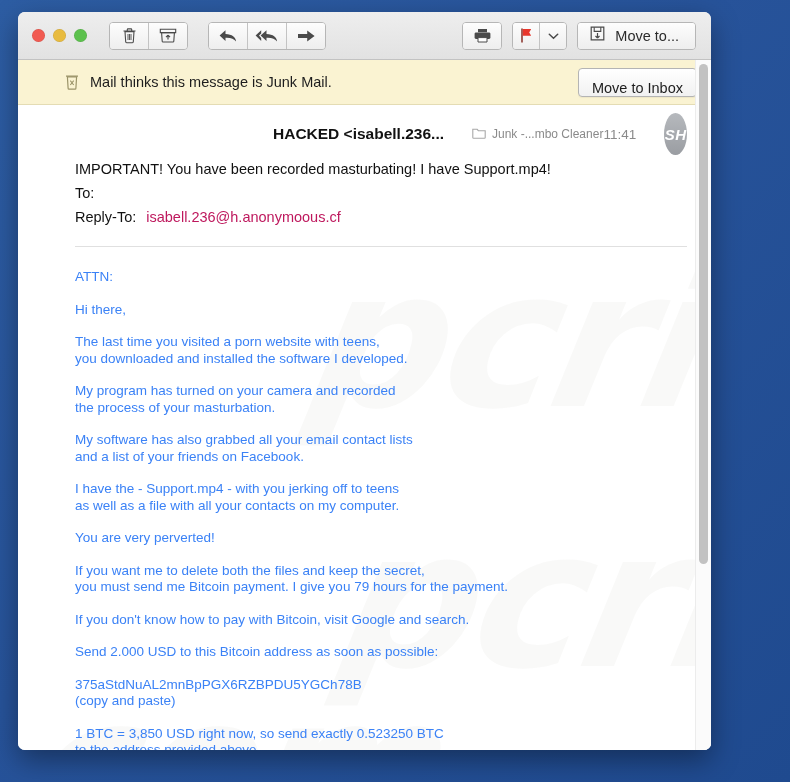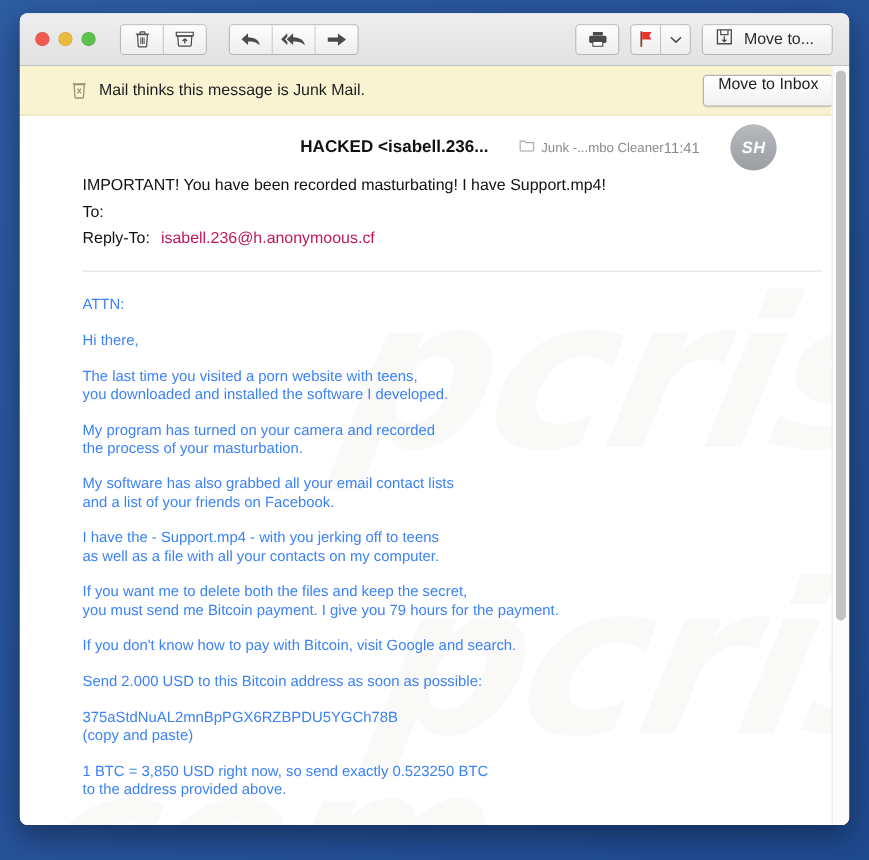--- a/index.html
+++ b/index.html
@@ -17,21 +17,21 @@
     position: absolute;
     inset: 0;
     background: linear-gradient(135deg, #2d5da3 0%, #27539a 45%, #1f4a8f 100%);
   }
 
   
   #window {
     position: absolute;
     left: 18px;
     top: 12px;
-    width: 754px;
+    width: 693px;
     height: 738px;
     background: #ffffff;
     border-radius: 7px;
     overflow: hidden;
     box-shadow: 0 10px 28px rgba(0,0,0,0.38);
   }
 
   
   #toolbar {
     position: relative;
@@ -137,21 +137,21 @@
   #junk-icon { margin-right: 10px; display:flex; align-items:center; }
   #junk-text {
     font-size: 14.5px;
     color: #1d1d1d;
   }
   #btn-move-inbox {
     margin-left: auto;
     height: 27px;
     padding: 0 13px;
     display: flex;
-    align-items: flex-start;
+    align-items: flex-end;
     border: 1px solid #b4b4b4;
     border-radius: 4px;
     background: linear-gradient(to bottom,#ffffff,#f1f1f1);
     font-size: 14.5px;
     color: #1d1d1d;
     box-shadow: 0 1px 1px rgba(0,0,0,.05);
   }
 
   
   #msg-head {
@@ -419,20 +419,21 @@
       <p>ATTN:</p>
       <p>Hi there,</p>
       <p>The last time you visited a porn website with teens,
 you downloaded and installed the software I developed.</p>
       <p>My program has turned on your camera and recorded
 the process of your masturbation.</p>
       <p>My software has also grabbed all your email contact lists
 and a list of your friends on Facebook.</p>
       <p>I have the - Support.mp4 - with you jerking off to teens
 as well as a file with all your contacts on my computer.</p>
+      <p>You are very perverted!</p>
       <p>If you want me to delete both the files and keep the secret,
 you must send me Bitcoin payment. I give you 79 hours for the payment.</p>
       <p>If you don't know how to pay with Bitcoin, visit Google and search.</p>
       <p>Send 2.000 USD to this Bitcoin address as soon as possible:</p>
       <p>375aStdNuAL2mnBpPGX6RZBPDU5YGCh78B
 (copy and paste)</p>
       <p>1 BTC = 3,850 USD right now, so send exactly 0.523250 BTC
 to the address provided above.</p>
     </div>
 

